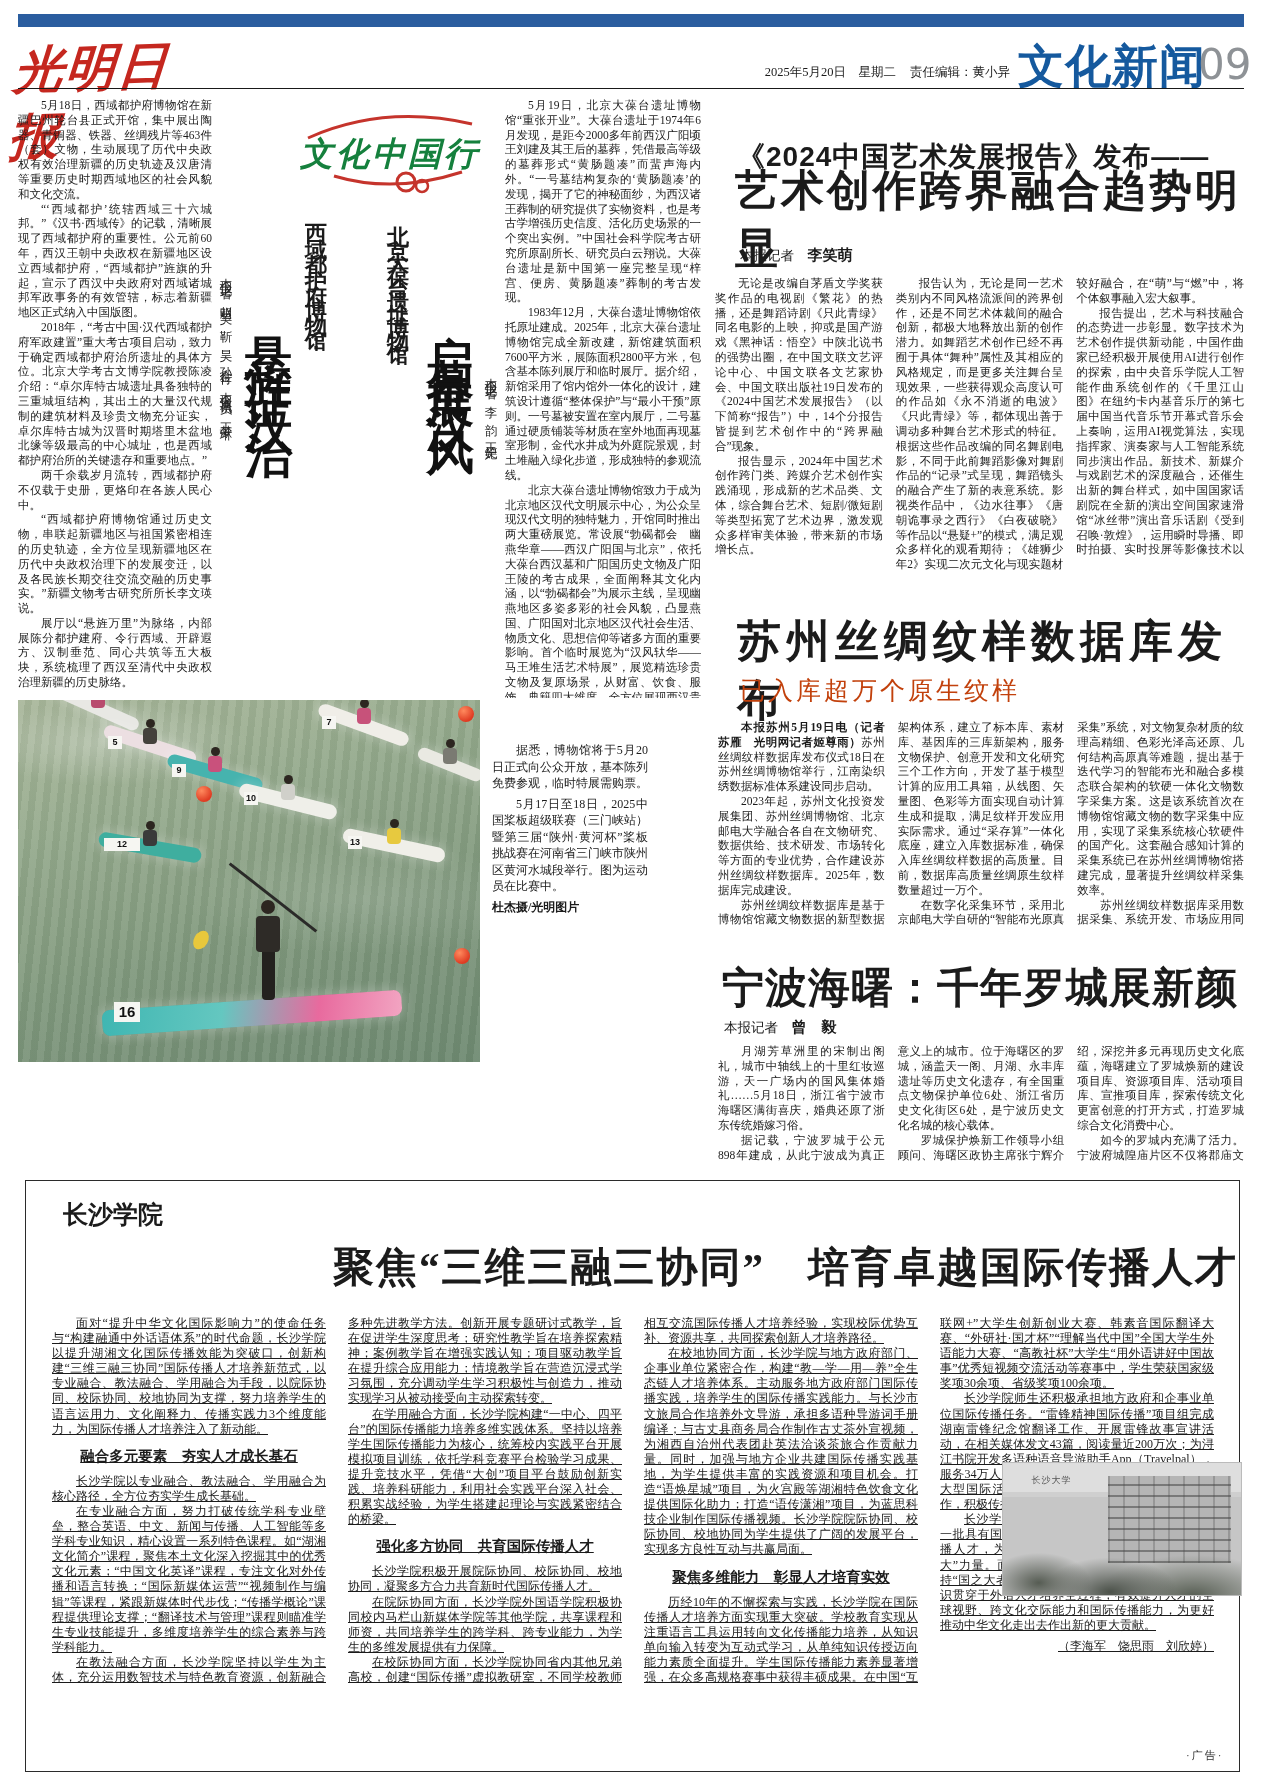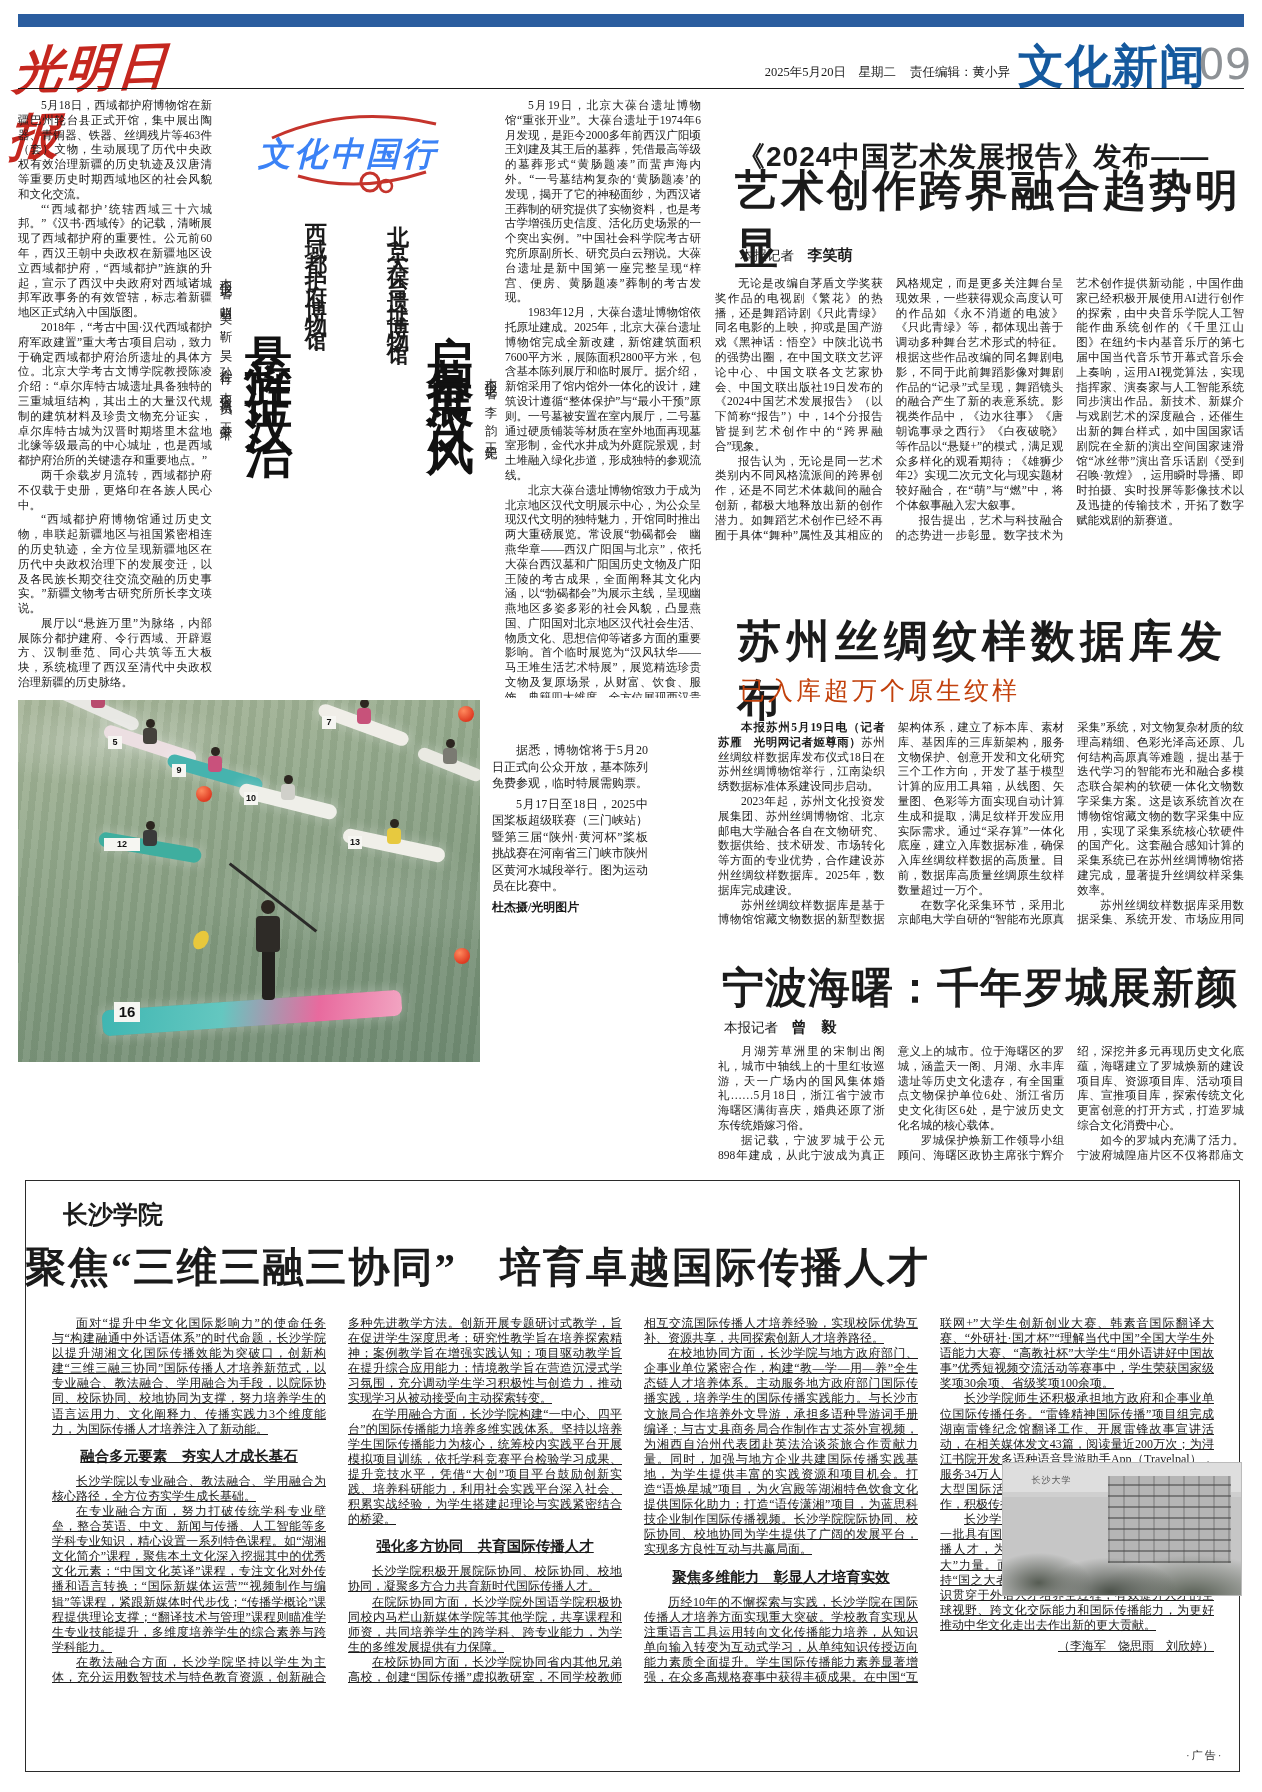--- a/index.html
+++ b/index.html
@@ -22,21 +22,21 @@
   .bodytext p{margin:0;text-indent:2em;text-align:justify;font-size:11.5px;line-height:14.8px;}
   .bodytext{overflow:hidden;}
   .cols3{column-count:3;column-gap:13px;}
   .lead-bold{font-weight:bold;}
 
   
   .vert{writing-mode:vertical-rl;text-orientation:mixed;}
   .bighead{font-weight:900;color:#111;}
   .kicker-v{font-size:22px;letter-spacing:15px;font-weight:600;}
   .byline-v{font-size:12.5px;letter-spacing:3px;color:#222;}
-  .badge{color:#3b82f6;text-align:left;}
+  .badge{color:#15803d;text-align:right;margin-left:36px;}
   .badge .bt{font-size:33px;font-weight:900;font-style:italic;letter-spacing:3px;display:block;margin-top:22px;}
 
   
   .photo{left:18px;top:700px;width:462px;height:362px;overflow:hidden;
     background:
       radial-gradient(ellipse 200px 60px at 20% 12%, rgba(255,255,255,.25), rgba(255,255,255,0) 70%),
       radial-gradient(ellipse 260px 80px at 75% 55%, rgba(255,255,255,.12), rgba(255,255,255,0) 70%),
       repeating-linear-gradient(96deg, rgba(255,255,255,.06) 0 7px, rgba(20,40,20,.05) 7px 14px),
       linear-gradient(165deg,#aab89c 0%,#95aa8d 30%,#81997e 62%,#6f8a72 100%);}
   .board{position:absolute;border-radius:8px;box-shadow:0 0 10px 4px rgba(255,255,255,.18);}
@@ -61,21 +61,21 @@
   .byline-h b{font-size:15px;}
 
   .sz-head{left:737px;top:612px;font-size:44px;font-weight:900;letter-spacing:5px;}
   .sz-sub{left:740px;top:674px;font-size:25px;letter-spacing:3px;color:#c2410c;}
 
   .nb-head{left:722px;top:960px;font-size:42px;font-weight:900;letter-spacing:1px;}
 
   
   .csbox{left:25px;top:1180px;width:1213px;height:590px;border:1px solid #2b2b2b;background:#fff;}
   .cs-org{left:63px;top:1198px;font-size:25px;font-weight:900;}
-  .cs-head{left:25px;top:1240px;width:1213px;text-align:left;font-size:41px;font-weight:900;letter-spacing:2px;}
+  .cs-head{left:25px;top:1240px;width:1213px;text-align:right;font-size:41px;font-weight:900;letter-spacing:2px;}
   .cs-cols{left:52px;top:1316px;width:1162px;height:434px;column-count:4;column-gap:22px;overflow:hidden;text-decoration:underline;}
   .cs-cols p{margin:0;text-indent:2em;text-align:justify;font-size:12px;line-height:15.1px;}
   .cs-cols h3{margin:10px 0 8px 0;font-size:14.5px;text-align:center;font-weight:900;}
   .cs-cols .sig{text-align:right;text-indent:0;margin-top:6px;}
   .campus{left:1002px;top:1462px;width:238px;height:132px;overflow:hidden;border:1px solid #bbb;
           background:linear-gradient(#dedede 0 22%,#cfcfcf 22% 26%,#c6c6c6 26%);}
   .campus .bldg{position:absolute;left:44%;top:10%;width:52%;height:66%;background:#b5b5b5;
      background-image:repeating-linear-gradient(0deg,rgba(70,70,70,.55) 0 2px,transparent 2px 11px),
                       repeating-linear-gradient(90deg,rgba(120,120,120,.5) 0 2px,transparent 2px 15px);}
   .campus .trees{position:absolute;left:0;bottom:0;width:100%;height:46%;
@@ -180,20 +180,21 @@
     <p class="credit">杜杰摄/光明图片</p>
   </div>
 
   <div class="abs art-kicker sans">《2024中国艺术发展报告》发布——</div>
   <div class="abs art-head">艺术创作跨界融合趋势明显</div>
   <div class="abs byline-h" style="left:740px;top:246px;">
     <span>本报记者</span>　<b>李笑萌</b>
   </div>
   <div class="abs bodytext cols3" style="left:715px;top:276px;width:529px;height:300px;">
       <p>无论是改编自茅盾文学奖获奖作品的电视剧《繁花》的热播，还是舞蹈诗剧《只此青绿》同名电影的上映，抑或是国产游戏《黑神话：悟空》中陕北说书的强势出圈，在中国文联文艺评论中心、中国文联各文艺家协会、中国文联出版社19日发布的《2024中国艺术发展报告》（以下简称“报告”）中，14个分报告皆提到艺术创作中的“跨界融合”现象。</p>
+      <p>报告显示，2024年中国艺术创作跨门类、跨媒介艺术创作实践涌现，形成新的艺术品类、文体，综合舞台艺术、短剧/微短剧等类型拓宽了艺术边界，激发观众多样审美体验，带来新的市场增长点。</p>
       <p>报告认为，无论是同一艺术类别内不同风格流派间的跨界创作，还是不同艺术体裁间的融合创新，都极大地释放出新的创作潜力。如舞蹈艺术创作已经不再囿于具体“舞种”属性及其相应的风格规定，而是更多关注舞台呈现效果，一些获得观众高度认可的作品如《永不消逝的电波》《只此青绿》等，都体现出善于调动多种舞台艺术形式的特征。根据这些作品改编的同名舞剧电影，不同于此前舞蹈影像对舞剧作品的“记录”式呈现，舞蹈镜头的融合产生了新的表意系统。影视类作品中，《边水往事》《唐朝诡事录之西行》《白夜破晓》等作品以“悬疑+”的模式，满足观众多样化的观看期待；《雄狮少年2》实现二次元文化与现实题材较好融合，在“萌”与“燃”中，将个体叙事融入宏大叙事。</p>
       <p>报告提出，艺术与科技融合的态势进一步彰显。数字技术为艺术创作提供新动能，中国作曲家已经积极开展使用AI进行创作的探索，由中央音乐学院人工智能作曲系统创作的《千里江山图》在纽约卡内基音乐厅的第七届中国当代音乐节开幕式音乐会上奏响，运用AI视觉算法，实现指挥家、演奏家与人工智能系统同步演出作品。新技术、新媒介与戏剧艺术的深度融合，还催生出新的舞台样式，如中国国家话剧院在全新的演出空间国家速滑馆“冰丝带”演出音乐话剧《受到召唤·敦煌》，运用瞬时导播、即时拍摄、实时投屏等影像技术以及迅捷的传输技术，开拓了数字赋能戏剧的新赛道。</p>
     </div>
 
   <div class="abs sz-head">苏州丝绸纹样数据库发布</div>
   <div class="abs sz-sub sans">已入库超万个原生纹样</div>
   <div class="abs bodytext cols3" style="left:718px;top:720px;width:526px;height:212px;">
     <p><span class="lead-bold">本报苏州5月19日电（记者苏雁　光明网记者姬尊雨）</span><span>苏州丝绸纹样数据库发布仪式18日在苏州丝绸博物馆举行，江南染织绣数据标准体系建设同步启动。</span></p>
     <span><p>2023年起，苏州文化投资发展集团、苏州丝绸博物馆、北京邮电大学融合各自在文物研究、数据供给、技术研发、市场转化等方面的专业优势，合作建设苏州丝绸纹样数据库。2025年，数据库完成建设。</p><p>苏州丝绸纹样数据库是基于博物馆馆藏文物数据的新型数据架构体系，建立了标本库、素材库、基因库的三库新架构，服务文物保护、创意开发和文化研究三个工作方向，开发了基于模型计算的应用工具箱，从线图、矢量图、色彩等方面实现自动计算生成和提取，满足纹样开发应用实际需求。通过“采存算”一体化底座，建立入库数据标准，确保入库丝绸纹样数据的高质量。目前，数据库高质量丝绸原生纹样数量超过一万个。</p><p>在数字化采集环节，采用北京邮电大学自研的“智能布光原真采集”系统，对文物复杂材质的纹理高精细、色彩光泽高还原、几何结构高原真等难题，提出基于迭代学习的智能布光和融合多模态联合架构的软硬一体化文物数字采集方案。这是该系统首次在博物馆馆藏文物的数字采集中应用，实现了采集系统核心软硬件的国产化。这套融合感知计算的采集系统已在苏州丝绸博物馆搭建完成，显著提升丝绸纹样采集效率。</p><p>苏州丝绸纹样数据库采用数据采集、系统开发、市场应用同步进行的工作方式，两年来已在新中式服饰、潮玩手办、美妆等领域授权使用30余批次，形成了一批文化创意产品和跨界联名产品。</p></span>
   </div>

